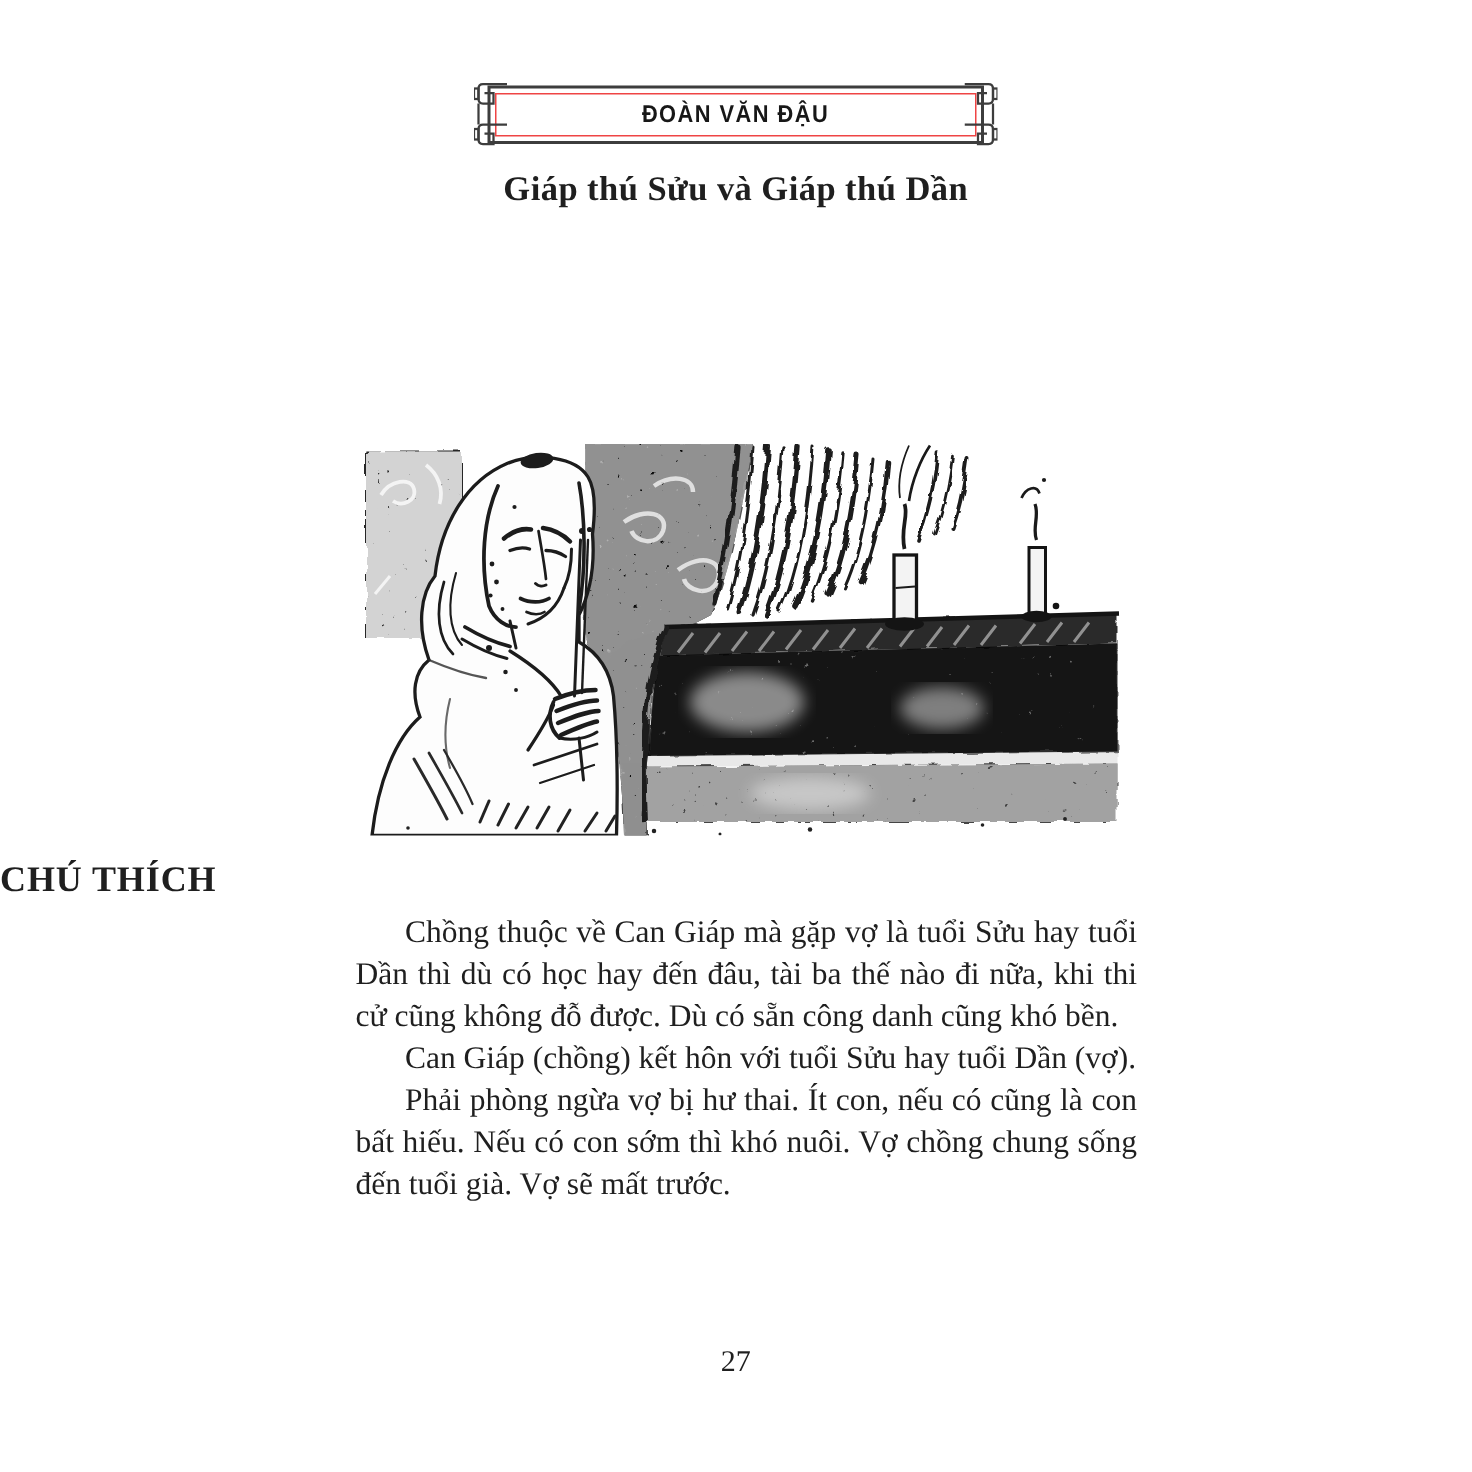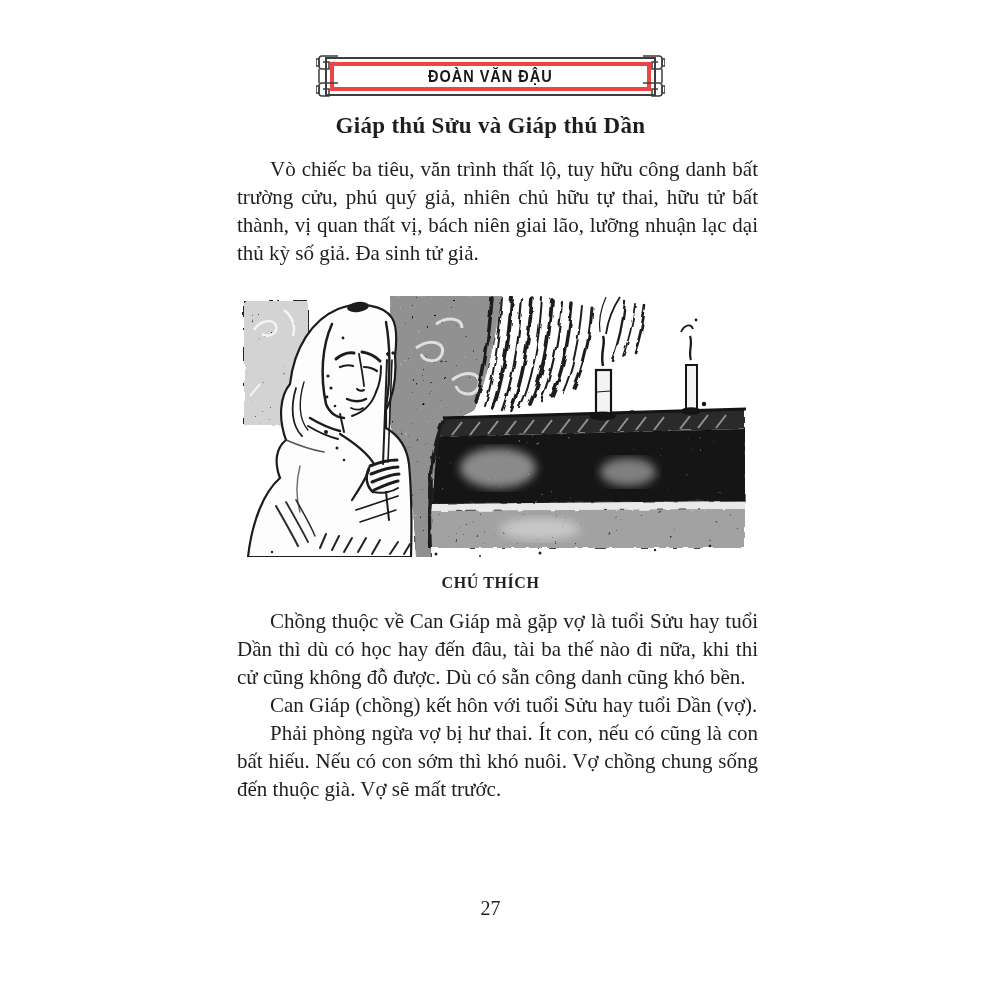--- a/index.html
+++ b/index.html
@@ -3,42 +3,42 @@
 <meta charset="utf-8">
 <style>
   html,body { margin:0; padding:0; background:#ffffff; }
   .page {
     position:relative; width:981px; height:981px; background:#ffffff;
     font-family:"Liberation Serif", serif; color:#1f1f1f; overflow:hidden;
   }
   
   .banner { position:absolute; left:325px; top:57px; width:331px; height:39px; }
   .banner-outer { position:absolute; inset:0; border:2px solid #3d3d3d; background:#fff; }
-  .banner-inner { position:absolute; inset:3px; border:4px solid #ef4444;
+  .banner-inner { position:absolute; inset:3px; border:1px solid #ef4444;
     display:flex; align-items:center; justify-content:center; }
   .banner-text {
     font-family:"Liberation Sans", sans-serif; font-weight:700; font-size:15px;
     letter-spacing:1px; color:#171717; transform:scale(.97,1.08); white-space:nowrap;
   }
   .ornament { position:absolute; width:22px; height:46px; top:-4px; }
   .ornament.left  { left:-9px; }
   .ornament.right { right:-9px; transform:scaleX(-1); }
   
   .title {
     position:absolute; top:113px; left:0; width:100%; margin:0;
     text-align:center; font-size:23px; font-weight:700; letter-spacing:.3px;
   }
   .body-block { position:absolute; left:237px; width:521px; text-align:justify;
     font-size:21px; line-height:28px; }
   .intro { top:155px; }
   .notes { top:607px; }
   p.indent { margin:0; text-indent:33px; }
   .notes-heading {
     position:absolute; top:574px; left:0; width:100%; margin:0;
-    text-align:center; font-size:16px; font-weight:700; letter-spacing:.6px;
+    text-align:left; font-size:24px; font-weight:700; letter-spacing:.6px;
   }
   .illustration { position:absolute; left:240px; top:296px; width:508px; height:261px; }
   .page-number { position:absolute; top:897px; left:0; width:100%;
     text-align:center; font-size:20px; }
 </style>
 </head>
 <body>
 
 <div class="page">
 
@@ -63,23 +63,20 @@
         <path d="M22,30 H6 Q3,30 3,33 V40 Q3,43 6,43 H13 V36 H7"></path>
         <path d="M3,16 V30"></path>
         <rect x="0" y="6" width="3" height="7"></rect>
         <rect x="0" y="33" width="3" height="7"></rect>
       </g>
     </svg>
   </div>
 
   <h1 class="title">Giáp thú Sửu và Giáp thú Dần</h1>
 
-  <div class="body-block intro">
-    <p class="indent">Vò chiếc ba tiêu, văn trình thất lộ, tuy hữu công danh bất trường cửu, phú quý giả, nhiên chủ hữu tự thai, hữu tử bất thành, vị quan thất vị, bách niên giai lão, lưỡng nhuận lạc dại thủ kỳ số giả. Đa sinh tử giả.</p>
-  </div>
 
   <svg class="illustration" viewBox="0 0 508 261" role="img" aria-label="Tranh khắc gỗ: người chít khăn tang cầm nhang đứng bên quan tài có hai ngọn nến đang cháy">
     <defs>
       <filter id="speck" x="-10%" y="-10%" width="120%" height="120%">
         <feTurbulence type="fractalNoise" baseFrequency="0.22" numOctaves="3" seed="11" result="t"></feTurbulence>
         <feColorMatrix in="t" type="matrix" values="0 0 0 0 0  0 0 0 0 0  0 0 0 0 0  5 5 5 -6.2 0" result="m"></feColorMatrix>
         <feComposite in="m" in2="SourceAlpha" operator="in"></feComposite>
       </filter>
       <filter id="speckW" x="-10%" y="-10%" width="120%" height="120%">
         <feTurbulence type="fractalNoise" baseFrequency="0.28" numOctaves="3" seed="5" result="t"></feTurbulence>
@@ -263,17 +260,17 @@
         <circle cx="32" cy="256" r="1.2"></circle>
       <circle cx="240" cy="260" r="1"></circle>
         <circle cx="470" cy="250" r="1.3"></circle>
     </g>
   </svg>
 
   <h2 class="notes-heading">CHÚ THÍCH</h2>
   <div class="body-block notes">
     <p class="indent">Chồng thuộc về Can Giáp mà gặp vợ là tuổi Sửu hay tuổi Dần thì dù có học hay đến đâu, tài ba thế nào đi nữa, khi thi cử cũng không đỗ được. Dù có sẵn công danh cũng khó bền.</p>
     <p class="indent">Can Giáp (chồng) kết hôn với tuổi Sửu hay tuổi Dần (vợ).</p>
-    <p class="indent">Phải phòng ngừa vợ bị hư thai. Ít con, nếu có cũng là con bất hiếu. Nếu có con sớm thì khó nuôi. Vợ chồng chung sống đến thuộc già. Vợ sẽ mất trước.</p>
+    <p class="indent">Phải phòng ngừa vợ bị hư thai. Ít con, nếu có cũng là con bất hiếu. Nếu có con sớm thì khó nuôi. Vợ chồng chung sống đến tuổi già. Vợ sẽ mất trước.</p>
   </div>
 
   <div class="page-number">27</div>
 </div>
 
 </body></html>

